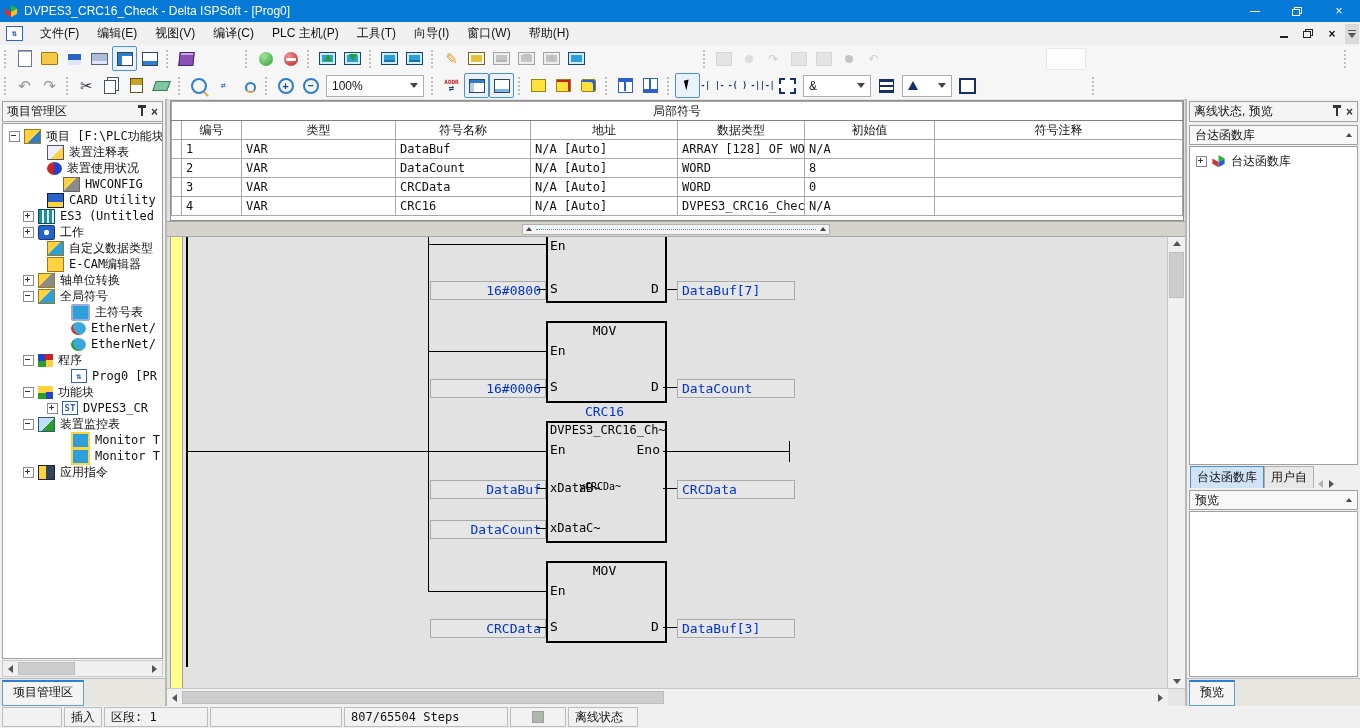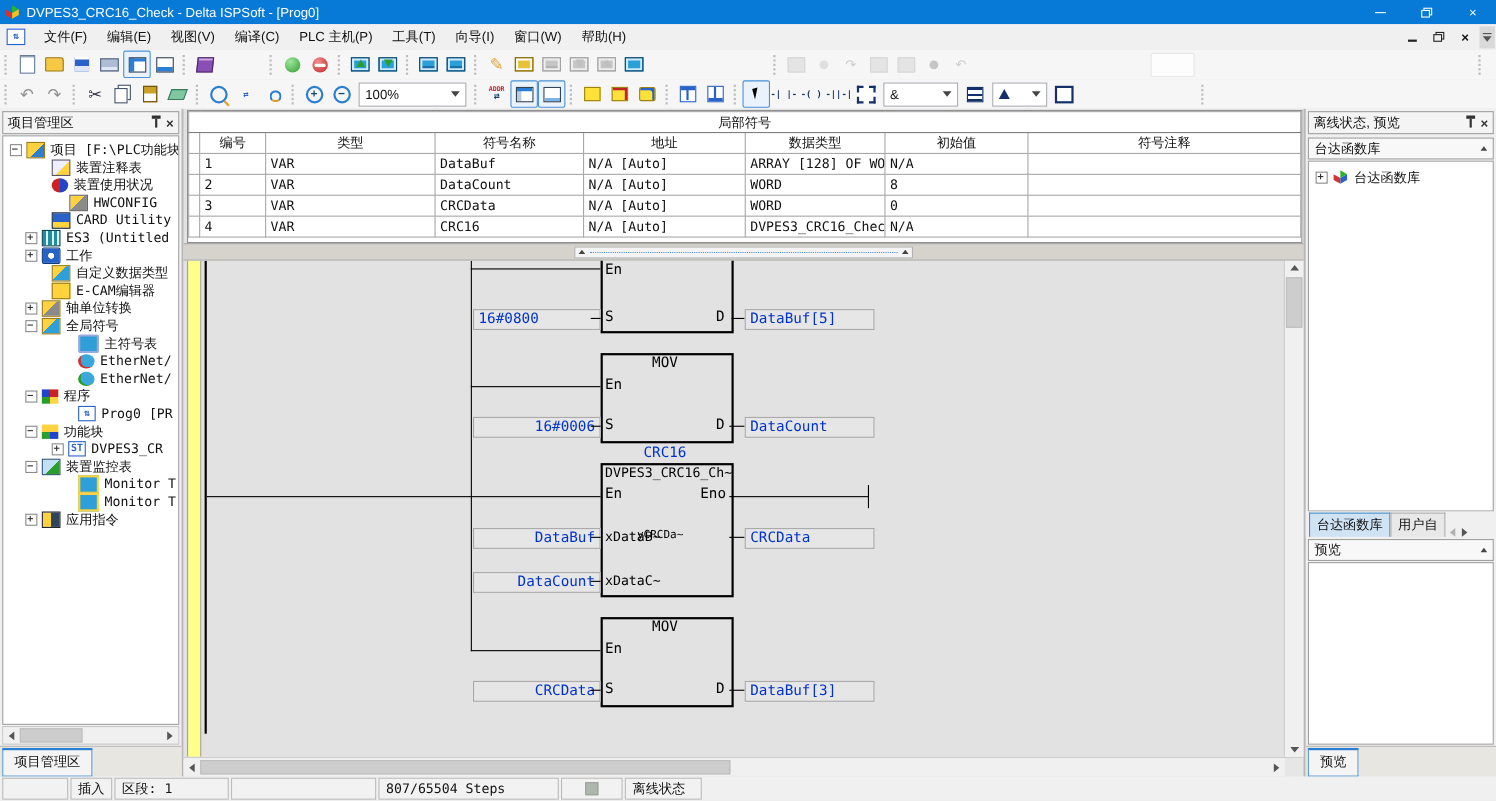--- a/index.html
+++ b/index.html
@@ -628,24 +628,24 @@
       <div class="editor">
         <div class="ystrip"></div>
         <div class="wire" style="left:19px;top:0;width:2px;height:430px"></div>
         <div class="wire" style="left:261px;top:0;width:1px;height:355px"></div>
 
         <div class="wire" style="left:261px;top:7px;width:118px;height:1px"></div>
         <div class="fblock" style="left:379px;top:-38px;width:117px;height:100px"></div>
         <span class="ltext" style="left:383px;top:1px">En</span>
         <span class="ltext" style="left:383px;top:44px">S</span>
         <span class="ltext" style="left:484px;top:44px">D</span>
-        <div class="opbox" style="left:263px;top:44px;">16#0800</div>
+        <div class="opbox" style="left:263px;top:44px;text-align:right">16#0800</div>
         <div class="wire" style="left:370px;top:52px;width:9px;height:1px"></div>
         <div class="wire" style="left:498px;top:52px;width:12px;height:1px"></div>
-        <div class="opbox outb" style="left:510px;top:44px">DataBuf[5]</div>
+        <div class="opbox outb" style="left:510px;top:44px">DataBuf[7]</div>
 
         <div class="wire" style="left:261px;top:114px;width:118px;height:1px"></div>
         <div class="fblock" style="left:379px;top:84px;width:117px;height:78px"></div>
         <span class="ltext" style="left:379px;top:86px;width:117px;text-align:center">MOV</span>
         <span class="ltext" style="left:383px;top:106px">En</span>
         <span class="ltext" style="left:383px;top:142px">S</span>
         <span class="ltext" style="left:484px;top:142px">D</span>
         <div class="opbox" style="left:263px;top:142px;text-align:right">16#0006</div>
         <div class="wire" style="left:370px;top:150px;width:9px;height:1px"></div>
         <div class="wire" style="left:496px;top:150px;width:14px;height:1px"></div>

